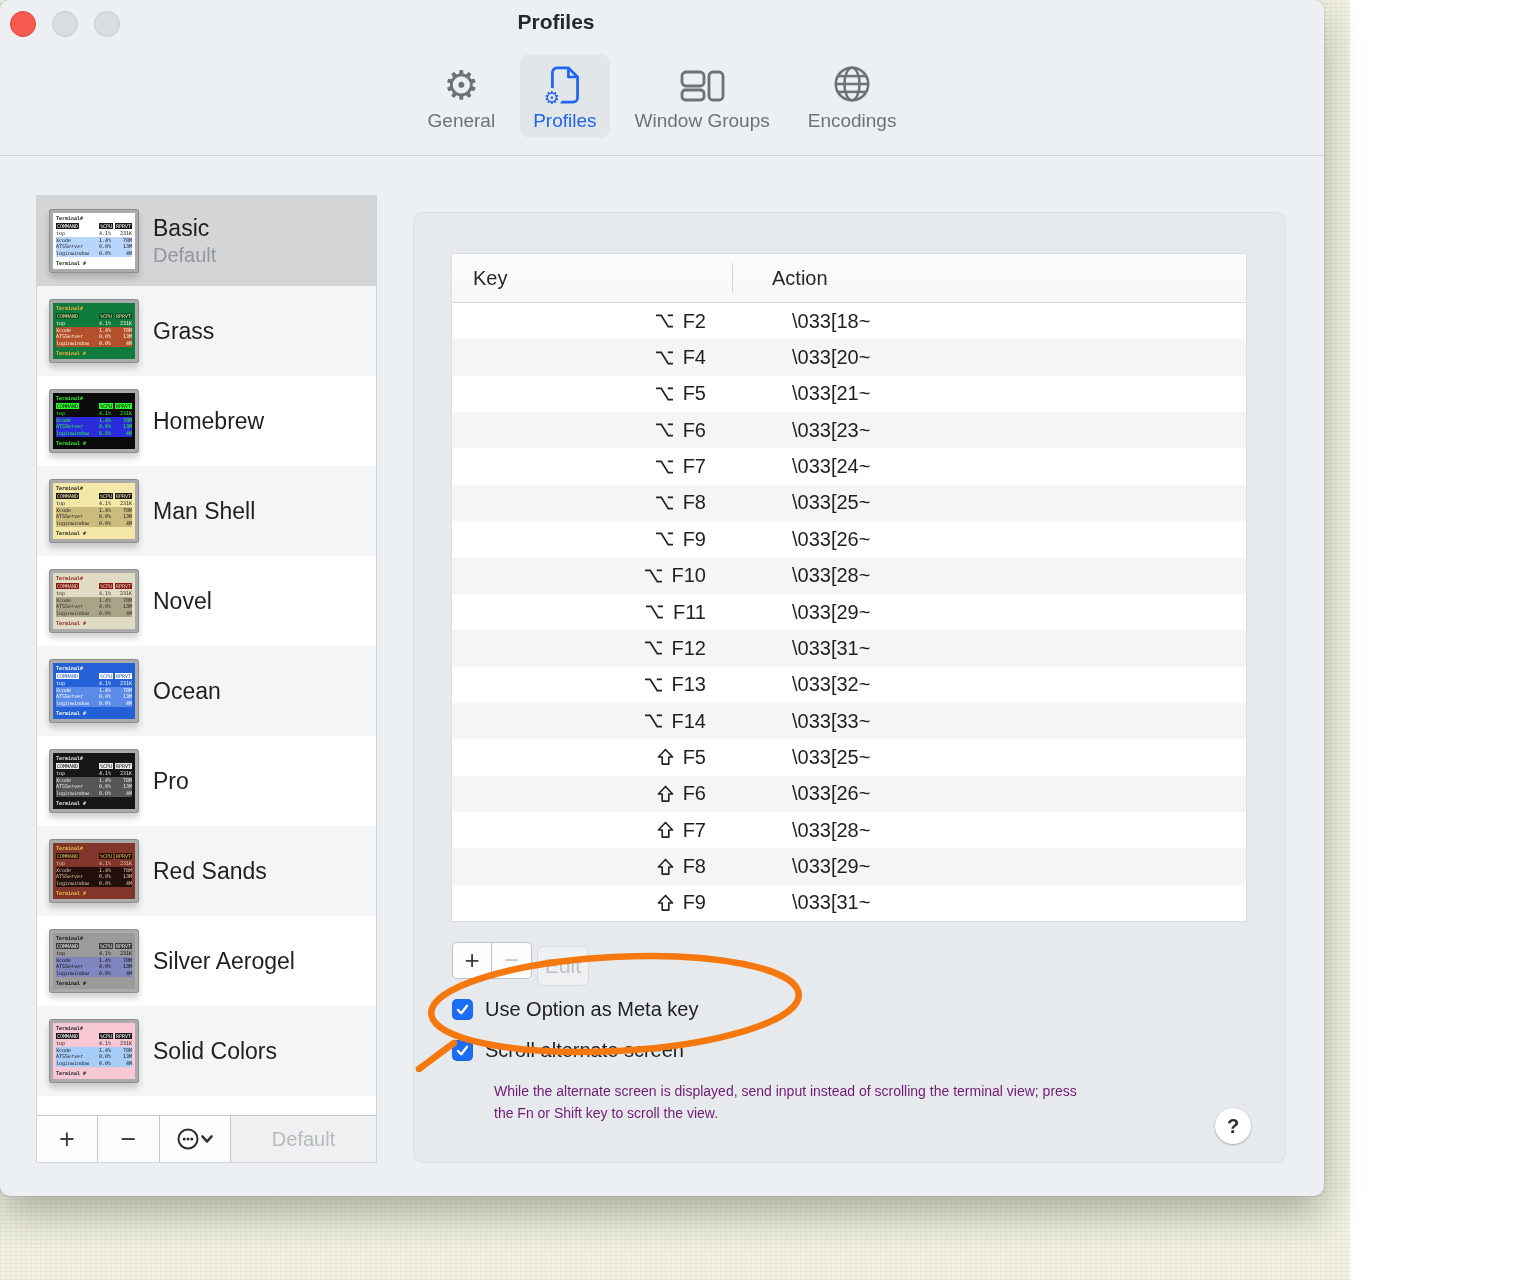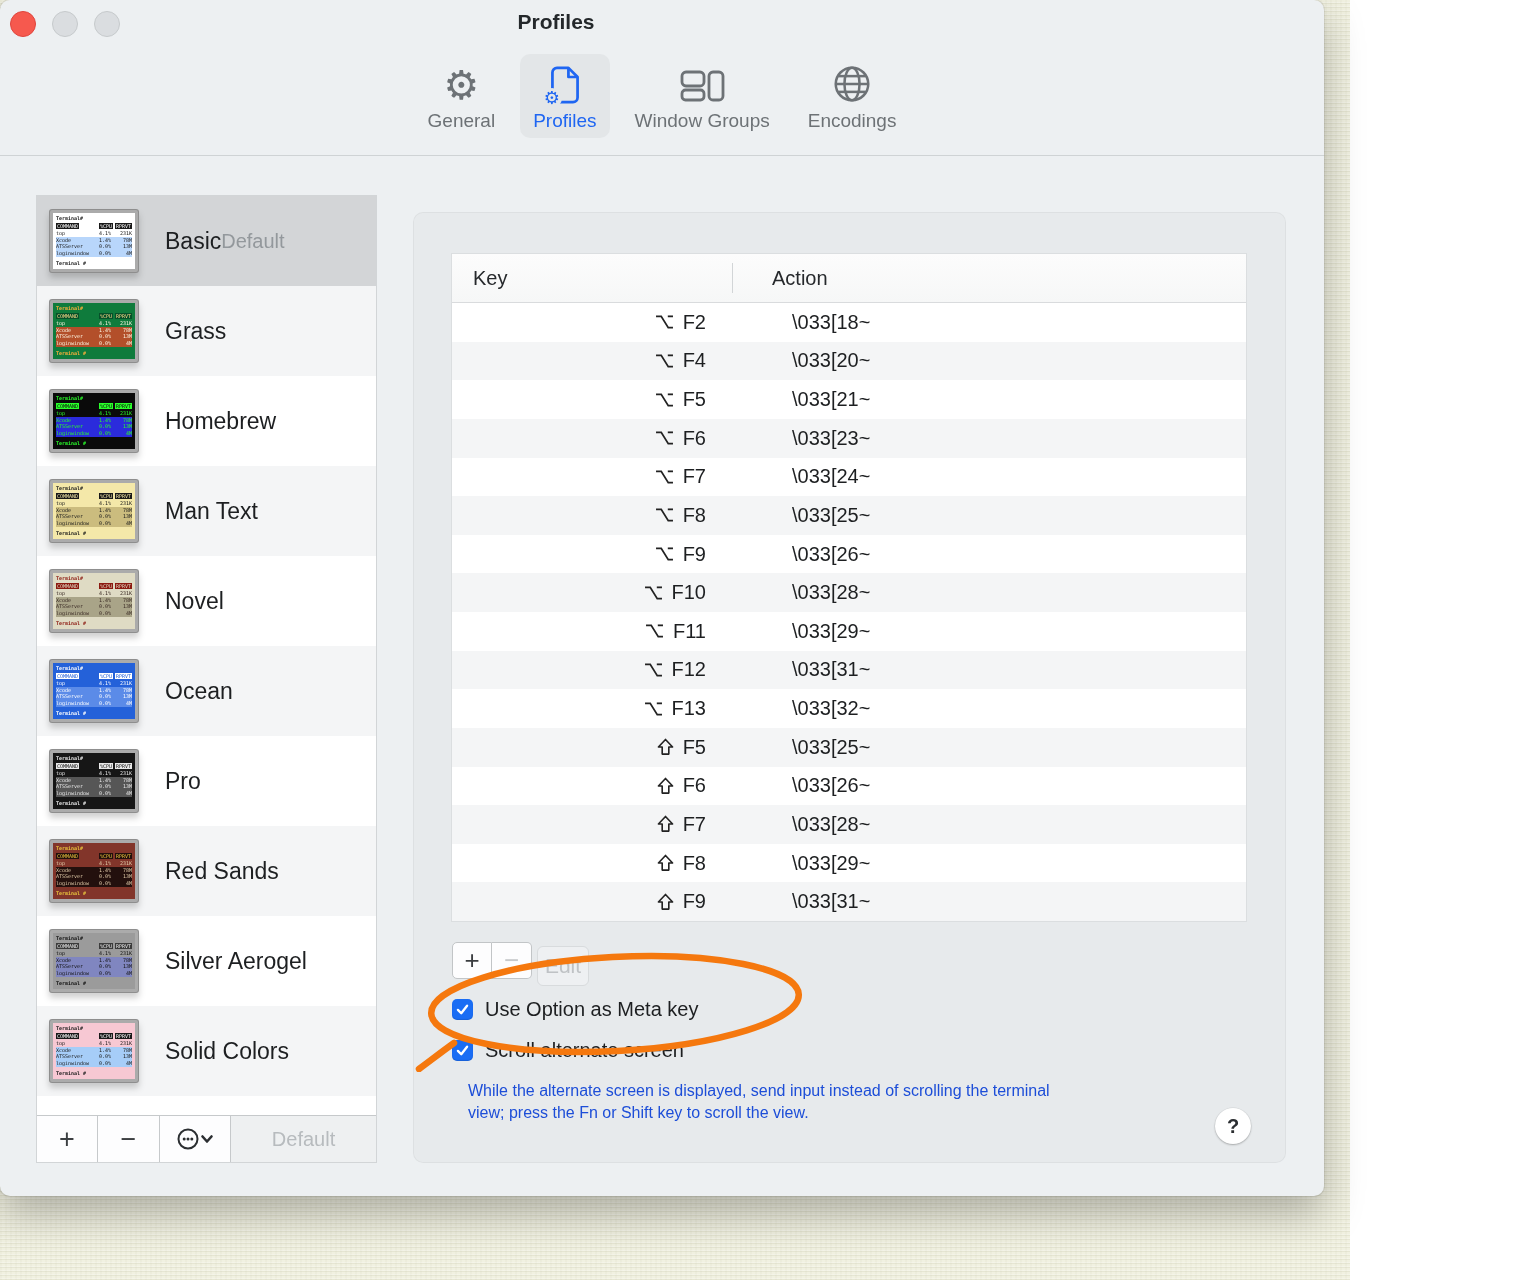--- a/index.html
+++ b/index.html
@@ -41,21 +41,21 @@
     box-shadow:0 0 0 1px #8e8e8e;background:var(--tbg);padding:2px 3px;display:flex;flex-direction:column;}
   .tline{font-family:"DejaVu Sans Mono",monospace;font-size:5px;line-height:6.6px;color:var(--tfg);
     display:flex;white-space:nowrap;overflow:hidden;}
   .ttl,.tft{color:var(--ttl);font-weight:bold;}
   .tft{margin-top:auto;}
   .thead{gap:2px;margin:1px 0;}
   .chip{background:var(--chipbg);color:var(--chipfg);padding:0 1px;}
   .chip.c1{margin-right:auto;}
   .tn{flex:1;} .tc{width:17px;text-align:right;} .tr{width:21px;text-align:right;}
   .trow.hl{background:var(--thl);}
-  .pmeta{margin-left:27px;display:flex;flex-direction:row;}
+  .pmeta{margin-left:15px;display:flex;flex-direction:column;}
   .pname{font-size:23px;color:#1d1f21;}
   .pbadge{font-size:20px;color:#93989c;margin-top:2px;}
   .pbadge:empty{display:none;}
   
   .sbar{height:46px;border-top:1px solid #c6c9cb;display:flex;background:#eef0f1;}
   .sbtn{box-sizing:border-box;border-right:1px solid #c6c9cb;background:#fdfdfe;display:flex;
     align-items:center;justify-content:center;color:#3c3f42;font-size:27px;}
   .sbtn.add{width:61px;} .sbtn.rem{width:62px;} .sbtn.more{width:71px;}
   .sbtn.def{flex:1;background:#eef0f1;border-right:none;font-size:20px;color:#b7bbbe;}
   
@@ -93,21 +93,21 @@
   .pm.rem{border-radius:0 5px 5px 0;border-left:none;color:#c6c9cb;}
   .editbtn{position:absolute;left:537px;top:946px;width:52px;height:40px;box-sizing:border-box;
     background:#eef0f2;border:1px solid #d8dbdd;border-radius:6px;display:flex;align-items:center;
     justify-content:center;font-size:21px;color:#bfc2c5;}
   
   .cbrow{position:absolute;left:452px;display:flex;align-items:center;gap:12px;}
   .cb{width:21px;height:21px;border-radius:5px;background:#1a6df4;display:flex;align-items:center;
     justify-content:center;box-shadow:inset 0 -1px 1px rgba(0,0,0,.12);}
   .cblabel{font-size:20px;color:#1d1f21;}
   
-  .footnote{position:absolute;left:468px;top:1080px;width:600px;font-size:16px;line-height:22px;color:#1d4ed8;}
+  .footnote{position:absolute;left:494px;top:1080px;width:600px;font-size:14px;line-height:22px;color:#701a75;}
   .helpbtn{position:absolute;left:1215px;top:1108px;width:36px;height:36px;border-radius:50%;background:#fff;
     box-shadow:0 1px 2px rgba(0,0,0,.25), 0 0 0 0.5px rgba(0,0,0,.08);display:flex;align-items:center;
     justify-content:center;font-size:20px;font-weight:bold;color:#2b2e31;}
   
   .annot{position:absolute;left:410px;top:942px;width:400px;height:130px;pointer-events:none;z-index:20;}
 </style>
 </head>
 <body>
 
 <div class="desktop">
@@ -302,21 +302,21 @@
                 </div>
                 <div class="tline trow hl">
                   <span class="tn">loginwindow</span>
                   <span class="tc">0.0%</span>
                   <span class="tr">4M</span>
                 </div>
                 <div class="tline tft">Terminal #</div>
               </div>
     </div>
     <div class="pmeta">
-      <div class="pname">Man Text</div>
+      <div class="pname">Man Shell</div>
 
     </div>
   </div>
           <div class="prow">
     <div class="thumbwrap">
       <div class="thumb" style="--tbg: #dfdbc4; --tfg: #3a2a24; --ttl: #8c1a11; --thl: #a9a488; --chipbg: #8c1a11; --chipfg: #dfdbc4;">
         <div class="tline ttl">Terminal#</div>
         <div class="tline thead">
           <span class="chip c1">COMMAND</span>
                   <span class="chip c2">%CPU</span>
@@ -700,20 +700,33 @@
                   <path d="M13.5 2.5 h5.5"></path>
         </svg>
       </span>
 
       <span class="keytext">F13</span>
     </div>
     <div class="acell">\033[32~</div>
   </div>
           <div class="krow">
     <div class="kcell">
+      <span class="modicon opt">
+        <svg width="19" height="16" viewBox="0 0 20 17" fill="none" stroke="currentColor" stroke-width="1.9">
+          <path d="M1 2.5 h5.5 l7.5 12 h5"></path>
+                  <path d="M13.5 2.5 h5.5"></path>
+        </svg>
+      </span>
+
+      <span class="keytext">F14</span>
+    </div>
+    <div class="acell">\033[33~</div>
+  </div>
+          <div class="krow">
+    <div class="kcell">
 
       <span class="modicon shift">
         <svg width="17" height="18" viewBox="0 0 18 19" fill="none" stroke="currentColor" stroke-width="1.7" stroke-linejoin="round">
           <path d="M9 1.5 L16.5 9.5 H12.5 V17 H5.5 V9.5 H1.5 Z"></path>
         </svg>
       </span>
       <span class="keytext">F5</span>
     </div>
     <div class="acell">\033[25~</div>
   </div>

